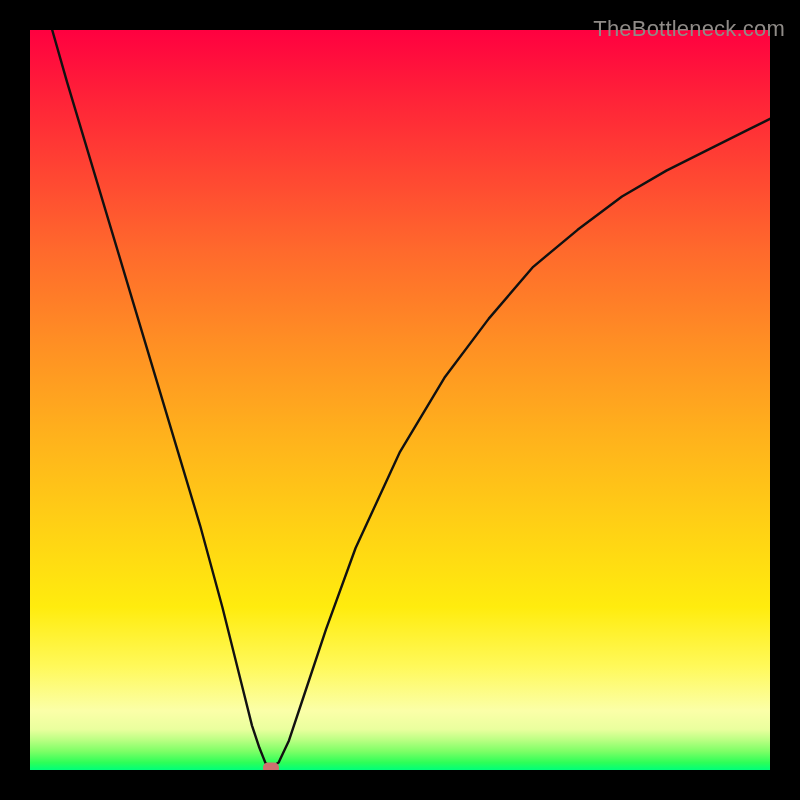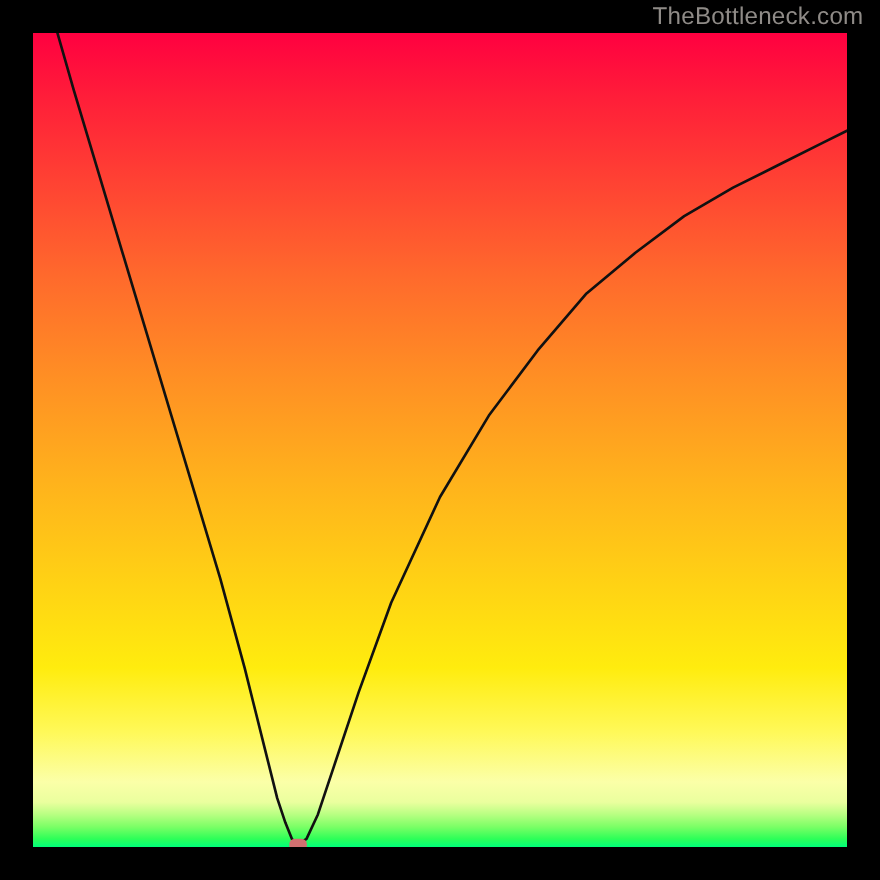--- a/index.html
+++ b/index.html
@@ -51,21 +51,21 @@
         #2dff58 99%,
         #00ff7a 100%
       );
   }
   .curve-svg {
     position: absolute;
     inset: 0;
   }
   .attribution {
     position: absolute;
-    top: 2px;
+    top: 16px;
     right: 15px;
     color: #8f8b87;
     font-size: 22px;
     letter-spacing: 0.2px;
     font-weight: 400;
   }
   .marker {
     position: absolute;
     width: 16px;
     height: 11px;

